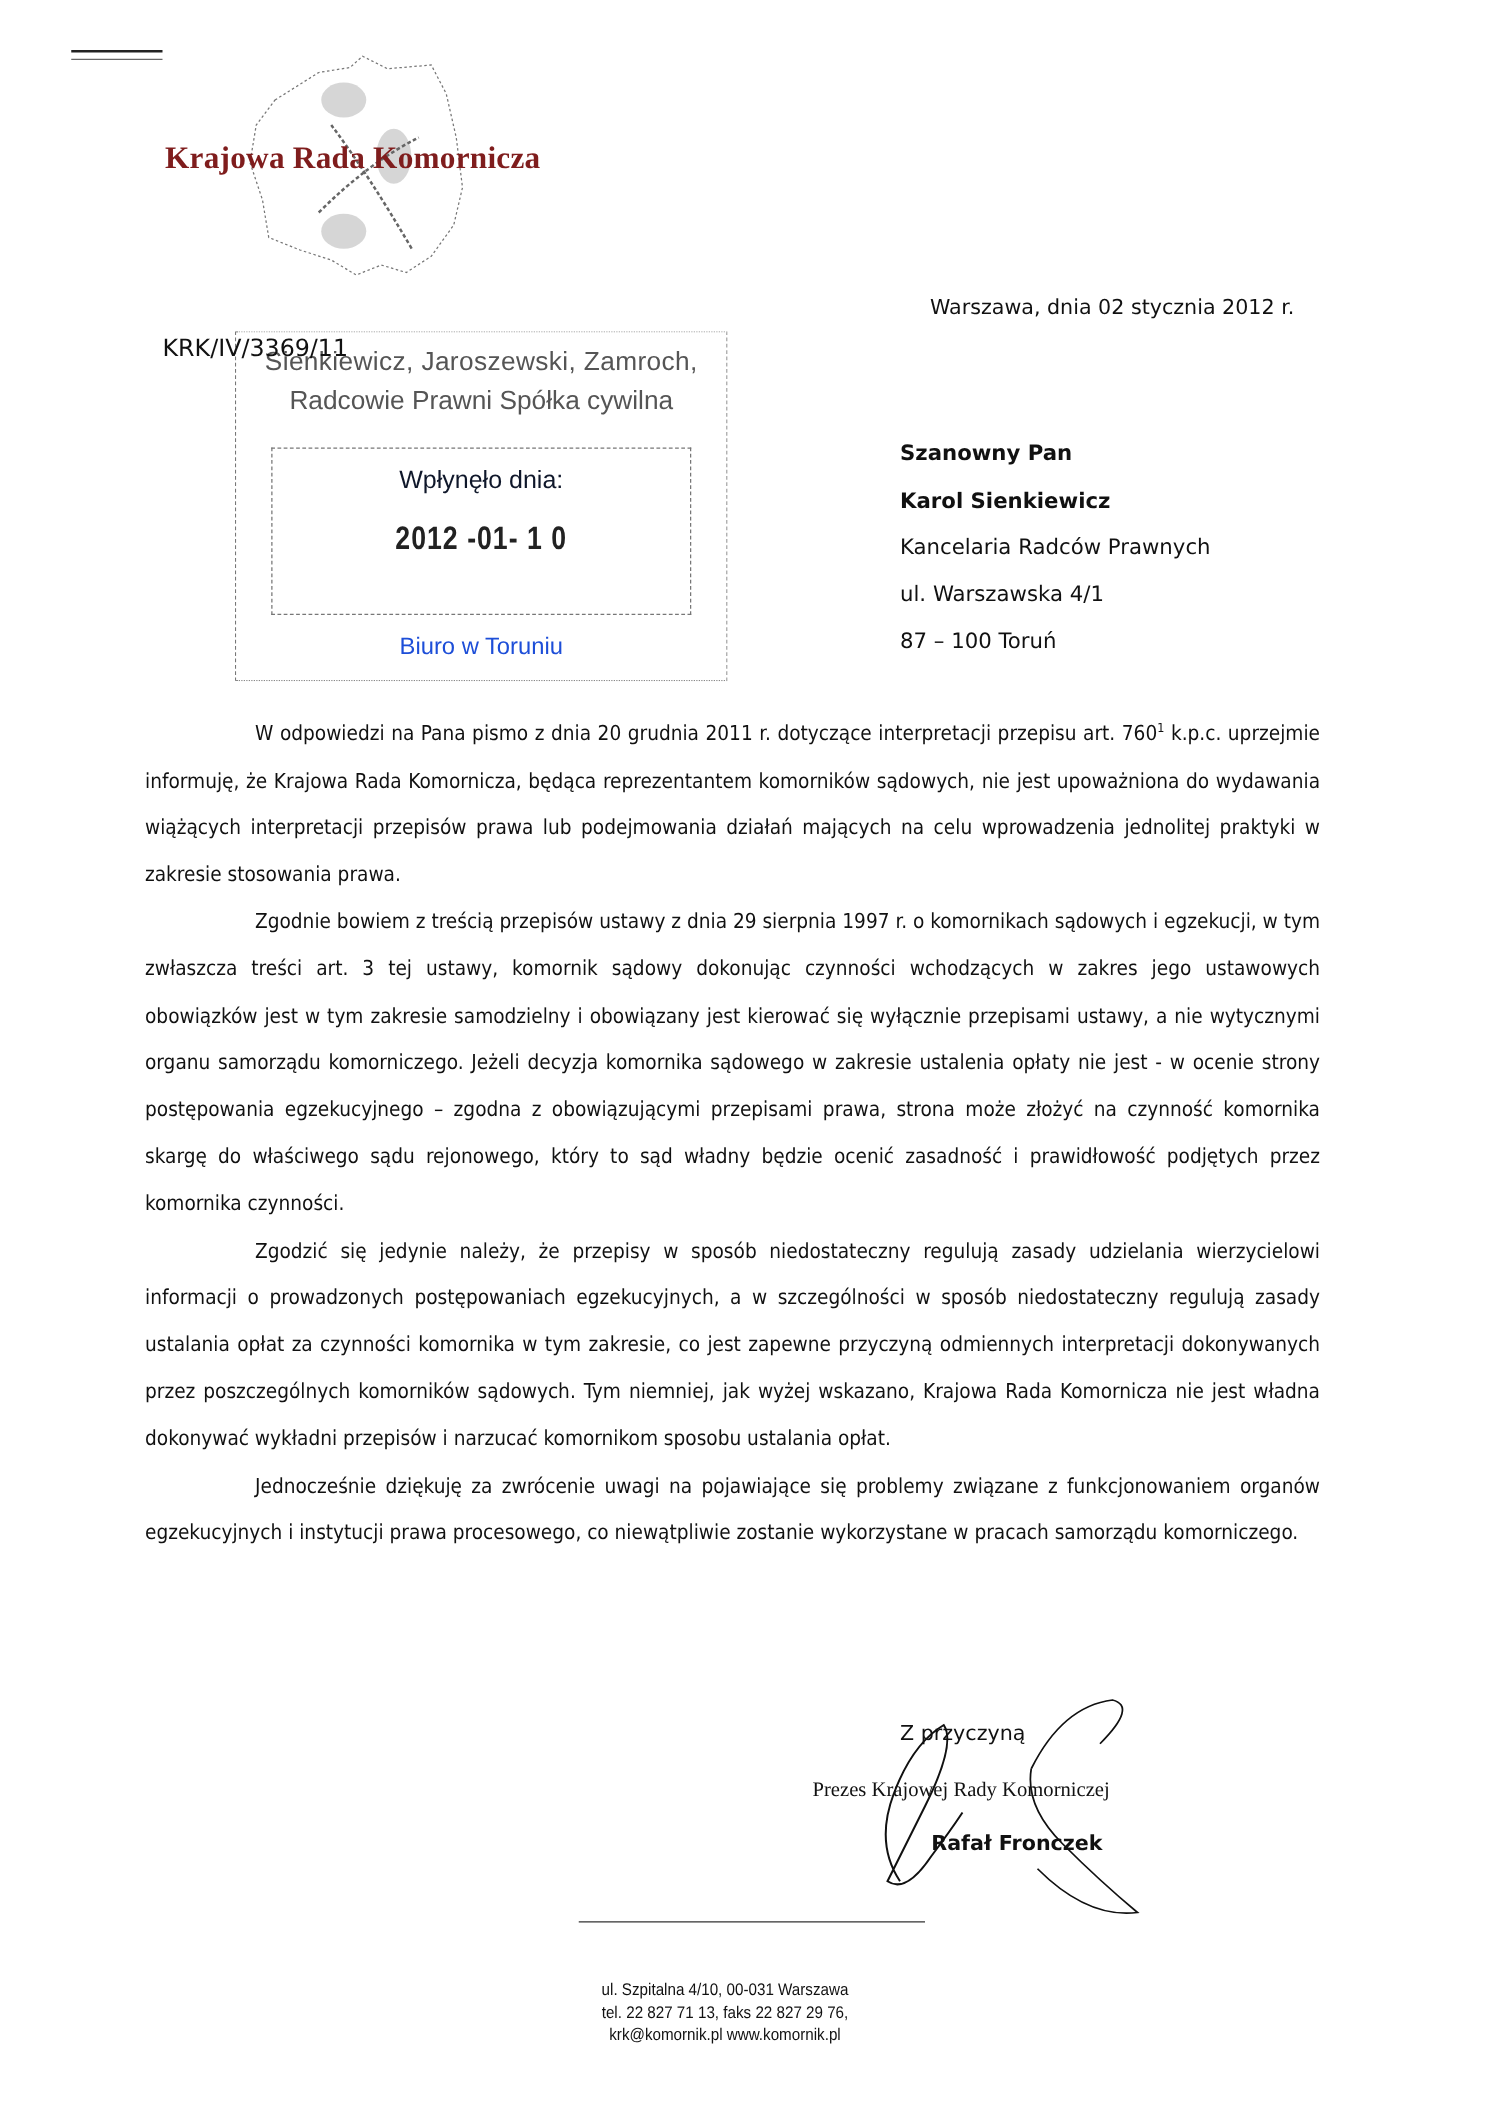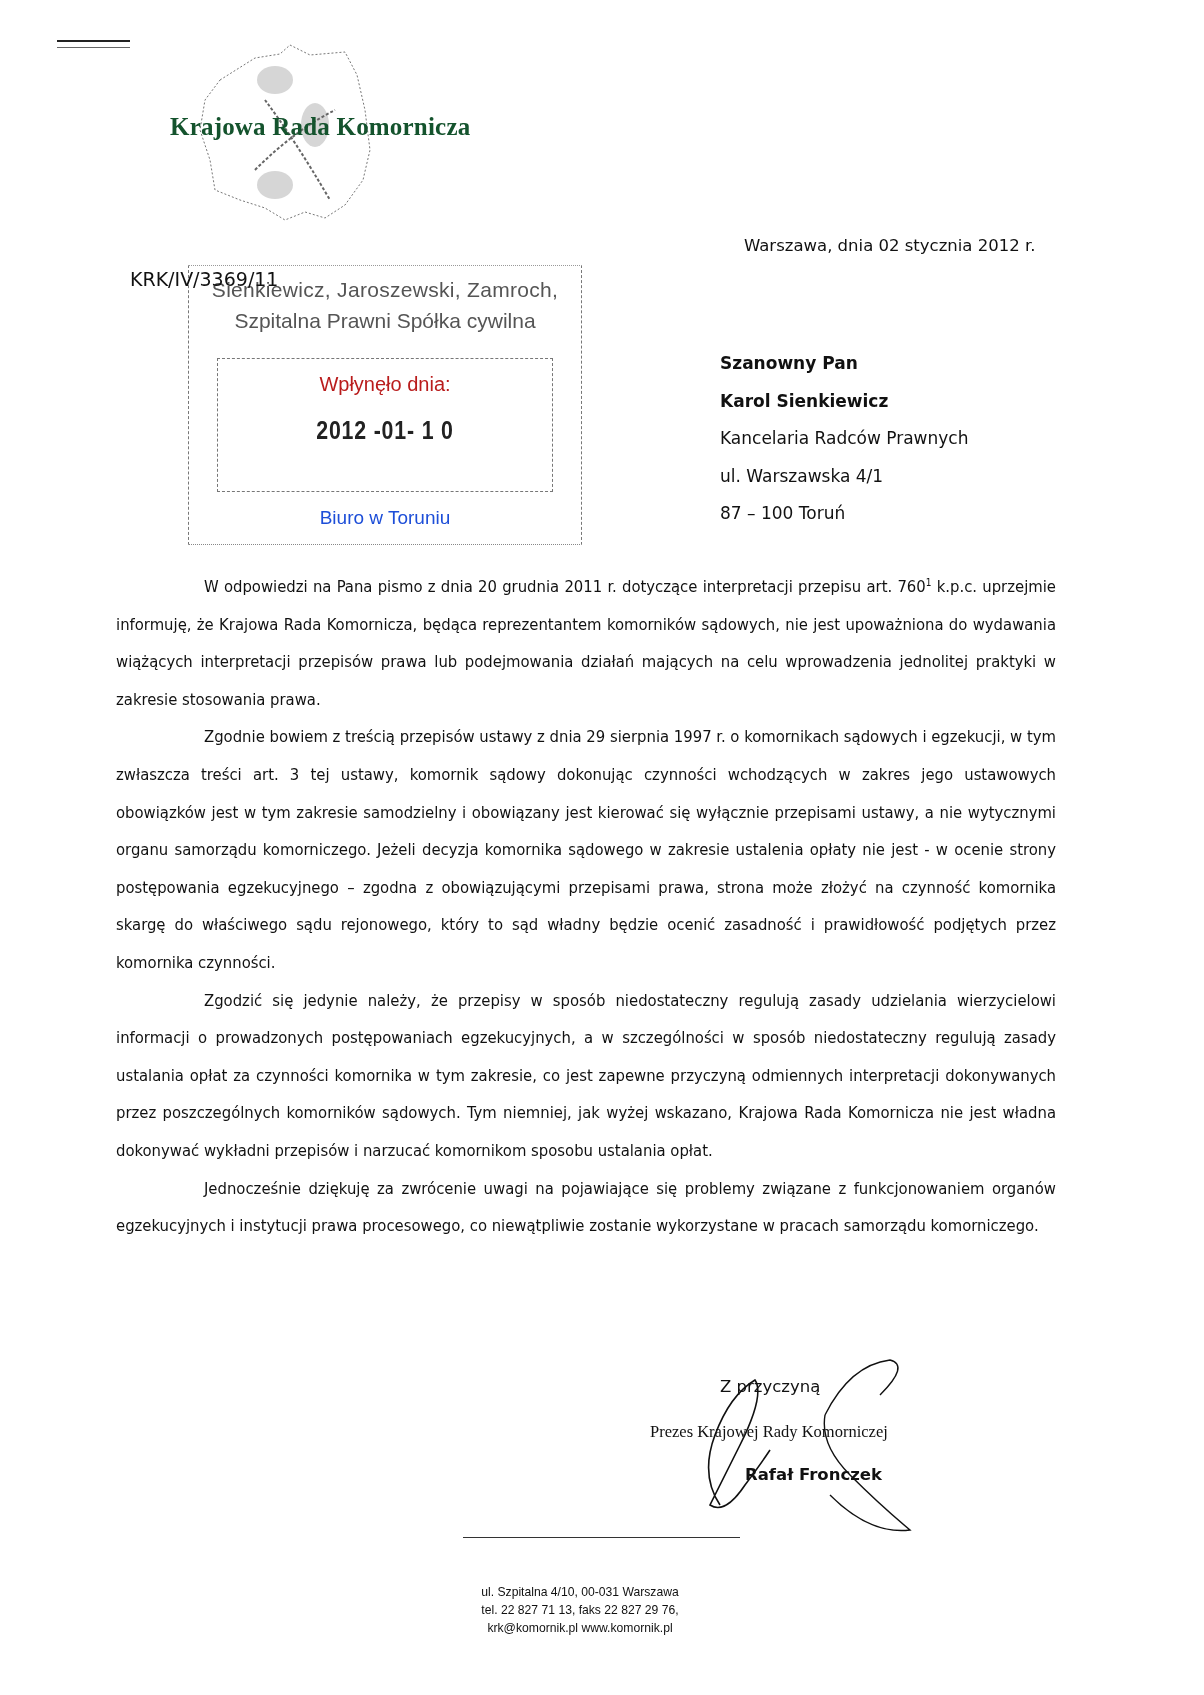--- a/index.html
+++ b/index.html
@@ -4,32 +4,32 @@
 <style>
   html, body { margin: 0; padding: 0; background: #ffffff; }
   body { width: 1204px; height: 1695px; position: relative; overflow: hidden; color: #111; font-family: "DejaVu Sans", sans-serif; }
   .abs { position: absolute; }
 
   
   .scan-mark { left: 57px; top: 40px; width: 73px; height: 5px; border-top: 2px solid #222; border-bottom: 1px solid #666; }
 
   
   .logo-svg { left: 195px; top: 40px; width: 200px; height: 190px; }
-  .org-name { left: 132px; top: 113px; font-family: "Liberation Serif", serif; font-weight: bold; font-size: 25px; color: #14532d; letter-spacing: 0.2px; margin-left: 38px; }
+  .org-name { left: 132px; top: 113px; font-family: "Liberation Serif", serif; font-weight: bold; font-size: 25px; color: #7f1d1d; letter-spacing: 0.2px; }
 
   .place-date { left: 744px; top: 236px; font-size: 16.5px; }
 
   .ref-num { left: 130px; top: 268px; font-size: 19px; }
 
   
   .stamp { left: 188px; top: 265px; width: 392px; height: 278px; border-left: 1px dashed #777; border-right: 1px dashed #777; border-top: 1px dotted #999; border-bottom: 1px dotted #888; color: #444; font-family: "Liberation Sans", sans-serif; }
   .stamp-line1 { position: absolute; left: 0; right: 0; top: 12px; text-align: center; font-size: 21px; color: #555; letter-spacing: 0.3px; }
   .stamp-line2 { position: absolute; left: 0; right: 0; top: 43px; text-align: center; font-size: 21px; color: #555; }
   .stamp-inner { position: absolute; left: 28px; right: 28px; top: 92px; height: 132px; border: 1px dashed #777; }
-  .stamp-received-label { position: absolute; left: 0; right: 0; top: 14px; text-align: center; font-size: 20px; color: #b91c1c; }
+  .stamp-received-label { position: absolute; left: 0; right: 0; top: 14px; text-align: center; font-size: 20px; color: #0f172a; }
   .stamp-date { position: absolute; left: 0; right: 0; top: 56px; text-align: center; font-size: 26px; font-weight: bold; color: #222; font-family: "Liberation Sans Narrow", "Liberation Sans", sans-serif; transform: scaleX(0.82); letter-spacing: 1px; }
   .stamp-office { position: absolute; left: 0; right: 0; top: 241px; text-align: center; font-size: 19px; color: #1d4ed8; }
 
   
   .addressee { left: 720px; top: 345px; font-size: 17px; line-height: 37.5px; }
   .addressee .b { font-weight: bold; }
 
   
   .body-text { left: 116px; top: 568px; width: 940px; font-size: 16.5px; line-height: 37.6px; text-align: justify; font-family: "DejaVu Sans Condensed", "DejaVu Sans", sans-serif; }
   .body-text p { margin: 0; text-indent: 88px; }
@@ -57,21 +57,21 @@
   <ellipse cx="80" cy="145" rx="18" ry="14" fill="#bbb" opacity="0.6"></ellipse>
   <path d="M70 60 Q100 100 135 160" fill="none" stroke="#666" stroke-width="2" stroke-dasharray="3,2"></path>
   <path d="M60 130 Q100 90 140 70" fill="none" stroke="#666" stroke-width="2" stroke-dasharray="3,2"></path>
 </svg>
 <div class="abs org-name">Krajowa Rada Komornicza</div>
 
 <div class="abs place-date">Warszawa, dnia 02 stycznia 2012 r.</div>
 
 <div class="abs stamp">
   <div class="stamp-line1">Sienkiewicz, Jaroszewski, Zamroch,</div>
-  <div class="stamp-line2">Szpitalna Prawni Spółka cywilna</div>
+  <div class="stamp-line2">Radcowie Prawni Spółka cywilna</div>
   <div class="stamp-inner">
     <div class="stamp-received-label">Wpłynęło dnia:</div>
     <div class="stamp-date">2012 -01- 1 0</div>
   </div>
   <div class="stamp-office">Biuro w Toruniu</div>
 </div>
 <div class="abs ref-num">KRK/IV/3369/11</div>
 
 <div class="abs addressee">
   <div class="b">Szanowny Pan</div>

